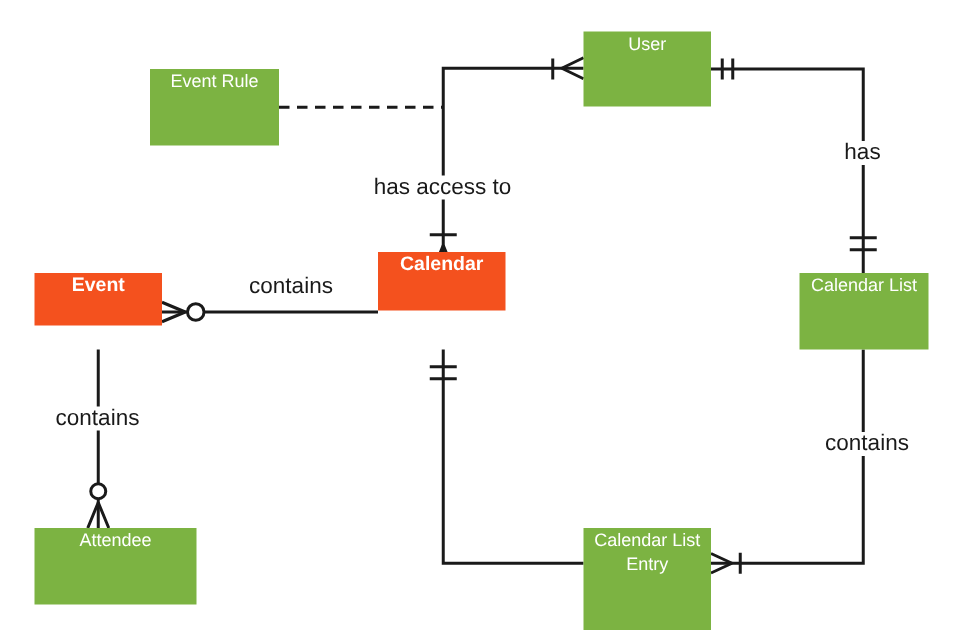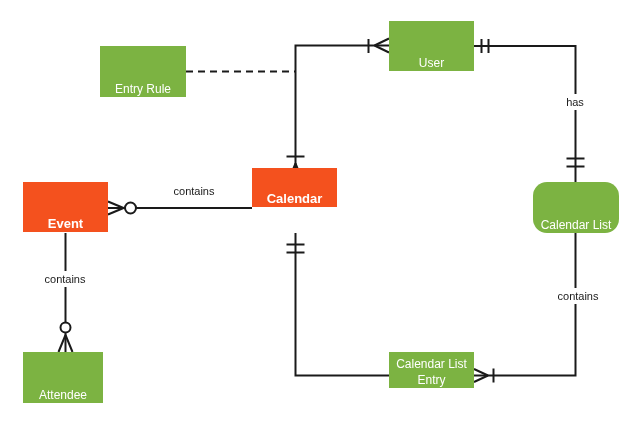--- a/index.html
+++ b/index.html
@@ -18,48 +18,48 @@
   .connectors {
     position: absolute;
     left: 0;
     top: 0;
     width: 642px;
     height: 423px;
   }
   .entity {
     position: absolute;
     display: flex;
-    align-items: flex-end;
+    align-items: flex-start;
     justify-content: center;
     text-align: center;
     color: var(--c-entity-text, #ffffff);
     box-sizing: border-box;
     line-height: 16px;
   }
   .entity--orange {
     background: var(--c-orange, #F4511E);
     font-size: 13px;
     font-weight: bold;
   }
   .entity--green {
     background: var(--c-green, #7CB342);
     font-size: 12px;
     font-weight: normal;
   }
   .e-access-rule   { left: 100px; top: 46px;  width: 86px; height: 51px; }
   .e-user          { left: 389px; top: 21px;  width: 85px; height: 50px; }
-  .e-event         { left: 23px;  top: 182px; width: 85px; height: 50px; }
+  .e-event         { left: 23px;  top: 182px; width: 85px; height: 35px; }
   .e-calendar      { left: 252px; top: 168px; width: 85px; height: 39px; }
-  .e-calendar-list { left: 533px; top: 182px; width: 86px; height: 51px; border-radius: 14px; }
-  .e-attendee      { left: 23px;  top: 352px; width: 80px; height: 51px; }
-  .e-cle           { left: 389px; top: 352px; width: 85px; height: 36px; padding: 0 6px; }
+  .e-calendar-list { left: 533px; top: 182px; width: 86px; height: 51px; }
+  .e-attendee      { left: 23px;  top: 352px; width: 108px; height: 51px; }
+  .e-cle           { left: 389px; top: 352px; width: 85px; height: 68px; padding: 0 6px; }
   .rel-label {
     position: absolute;
     transform: translate(-50%, -50%);
-    font-size: 11px;
+    font-size: 15px;
     color: var(--c-label, #1a1a1a);
     background: #ffffff;
     padding: 1px 4px;
     white-space: nowrap;
     line-height: 14px;
   }
   .l-contains-left  { left: 194px; top: 191px; }
   .l-has-access-to  { left: 295px; top: 125px; }
   .l-has            { left: 575px; top: 102px; }
   .l-invites        { left: 65px;  top: 279px; }
@@ -111,21 +111,21 @@
     </g>
 
     <g stroke="#1A1A1A">
       <path d="M575.5 233 V375.5 H474"></path>
       <path d="M488 375.5 L474 369 M488 375.5 L474 382"></path>
       <path d="M493.5 368.5 V382.5"></path>
     </g>
   </svg>
 
   <div class="entity entity--green e-access-rule">
-    <span>Entry Rule</span>
+    <span>Event Rule</span>
   </div>
 
   <div class="entity entity--green e-user">
     <span>User</span>
   </div>
 
   <div class="entity entity--orange e-event">
     <span>Event</span>
   </div>
 
@@ -140,20 +140,21 @@
   <div class="entity entity--green e-attendee">
     <span>Attendee</span>
   </div>
 
   <div class="entity entity--green e-cle">
     <span>Calendar List Entry</span>
   </div>
 
   <div class="rel-label l-contains-left">contains</div>
 
+  <div class="rel-label l-has-access-to">has access to</div>
 
   <div class="rel-label l-has">has</div>
 
   <div class="rel-label l-invites">contains</div>
 
 
   <div class="rel-label l-contains-right">contains</div>
 
 </div>
 

